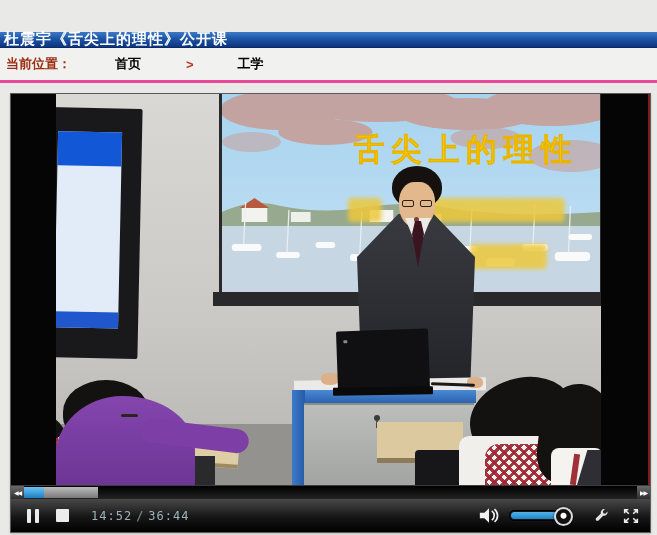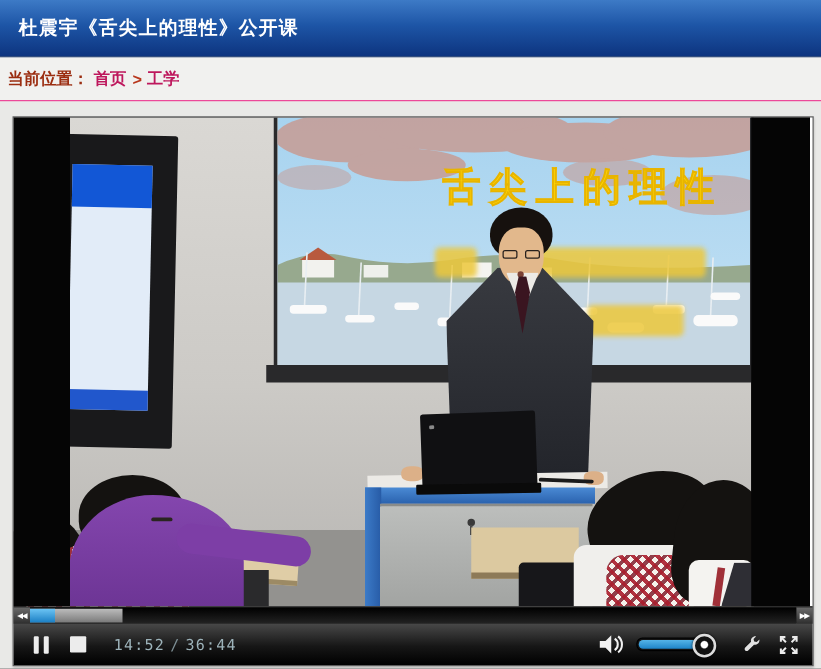--- a/index.html
+++ b/index.html
@@ -3,38 +3,39 @@
 <meta charset="utf-8">
 <style>
   html,body{margin:0;padding:0;}
   body{
     width:657px;height:535px;position:relative;overflow:hidden;
     background:#e9e9e7;
     font-family:"Liberation Sans", sans-serif;
   }
   
   .title-bar{
-    height:46px;display:flex;align-items:center;padding-left:15px;box-sizing:border-box;
+    height:16px;display:flex;align-items:center;padding-left:4px;box-sizing:border-box;
     background:linear-gradient(180deg,#3d7ac6 0%,#1d55a6 45%,#0d347f 100%);
     border-bottom:1px solid #082a66;
+    margin-top:32px;
   }
   .title-bar h1{margin:0;font-size:15px;font-weight:bold;color:#ffffff;letter-spacing:1px;}
   
   .crumb{
     height:35px;display:flex;align-items:center;padding-left:6px;box-sizing:border-box;
-    background:#f1f1ef;border-bottom:1px solid #ec4899;
-    font-size:13px;font-weight:bold;
+    background:#f1f1ef;border-bottom:3px solid #ec4899;
+    font-size:13px;font-weight:bold;gap:40px;
   }
   .crumb .lbl{color:#9b2d10;}
-  .crumb .lnk{color:#be185d;cursor:pointer;margin-left:4px;}
+  .crumb .lnk{color:#000000;cursor:pointer;margin-left:4px;}
   .crumb .sep{color:#b8371c;margin-left:5px;}
   
   .player{
     position:absolute;left:10px;top:93px;width:639px;
-    border:1px solid #5c5c5c;background:#ffffff;
+    border:1px solid #5c5c5c;background:#7f1d1d;
     box-shadow:0 1px 2px rgba(0,0,0,.2);
   }
   .video-frame{position:relative;width:637px;height:391px;overflow:hidden;background:#060606;}
   .abs{position:absolute;}
   
   .wall{left:45px;top:0;width:545px;height:391px;background:linear-gradient(180deg,#dad8d4 0%,#cccac6 55%,#b7b5b2 100%);z-index:1;}
   .floor{left:45px;top:330px;width:545px;height:61px;background:#93928f;z-index:1;}
   .lbox{top:0;width:47px;height:391px;background:#050505;z-index:8;}
   .lbox.left{left:0;width:45px;}
   .lbox.right{left:590px;}

